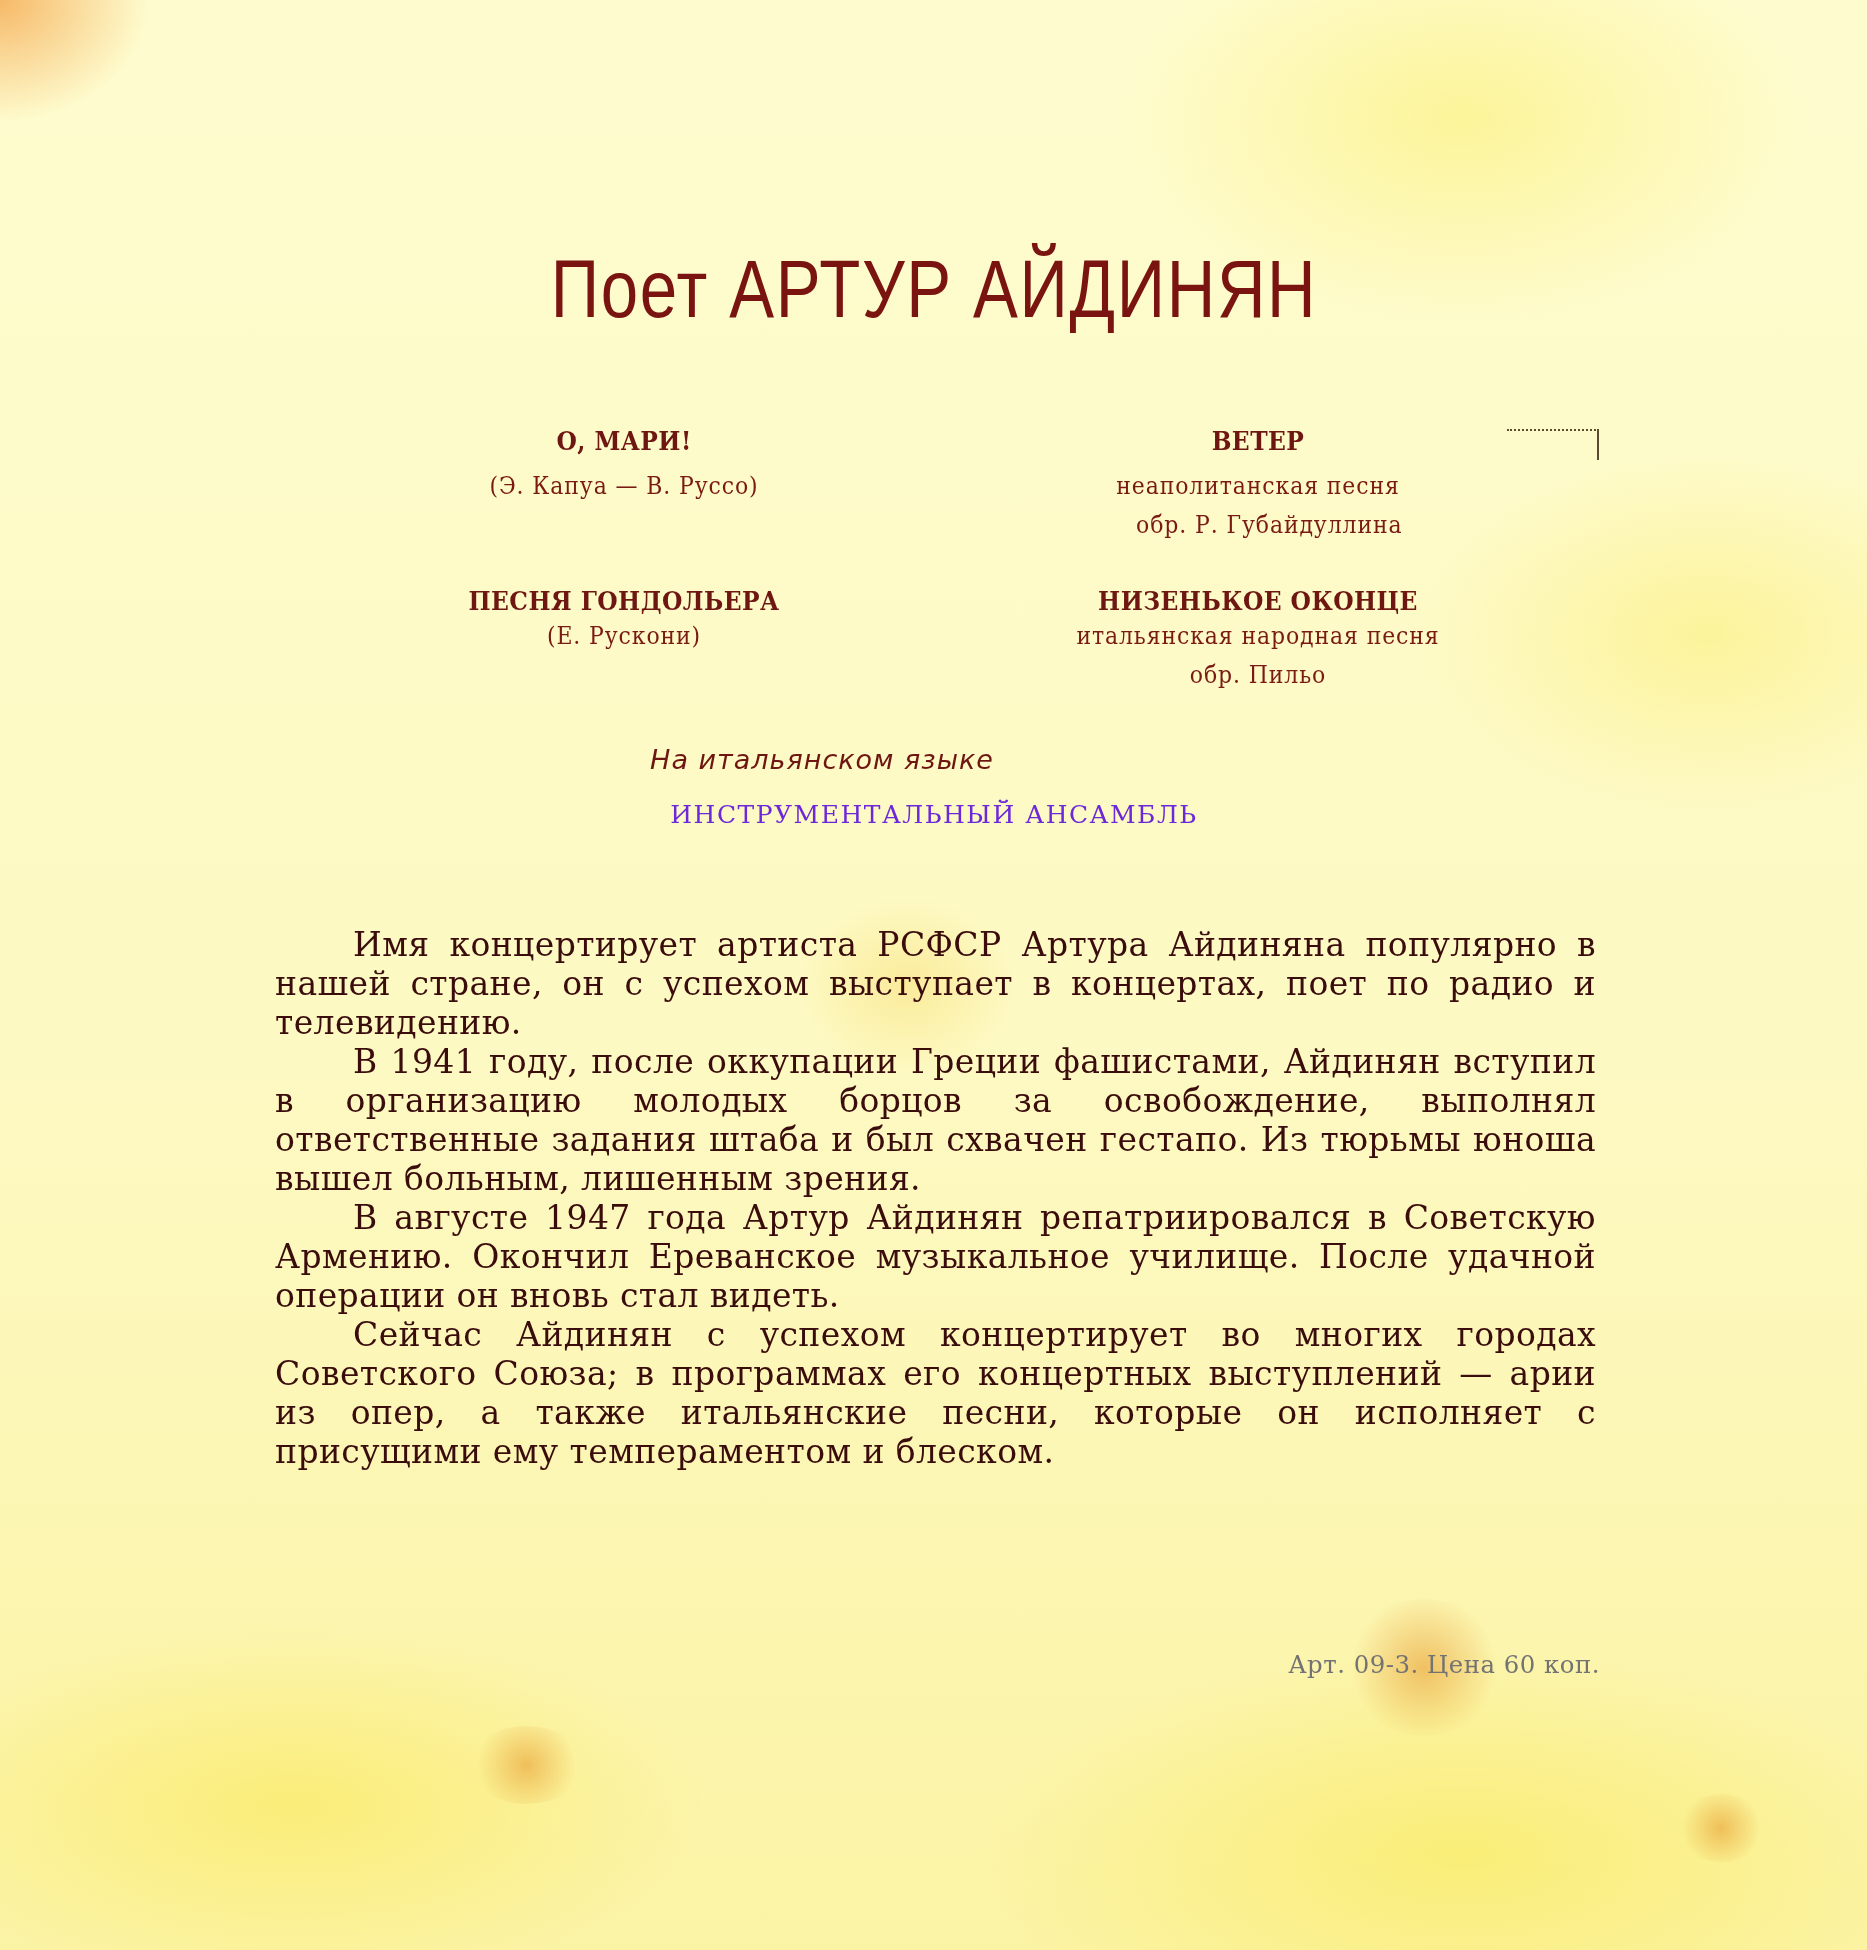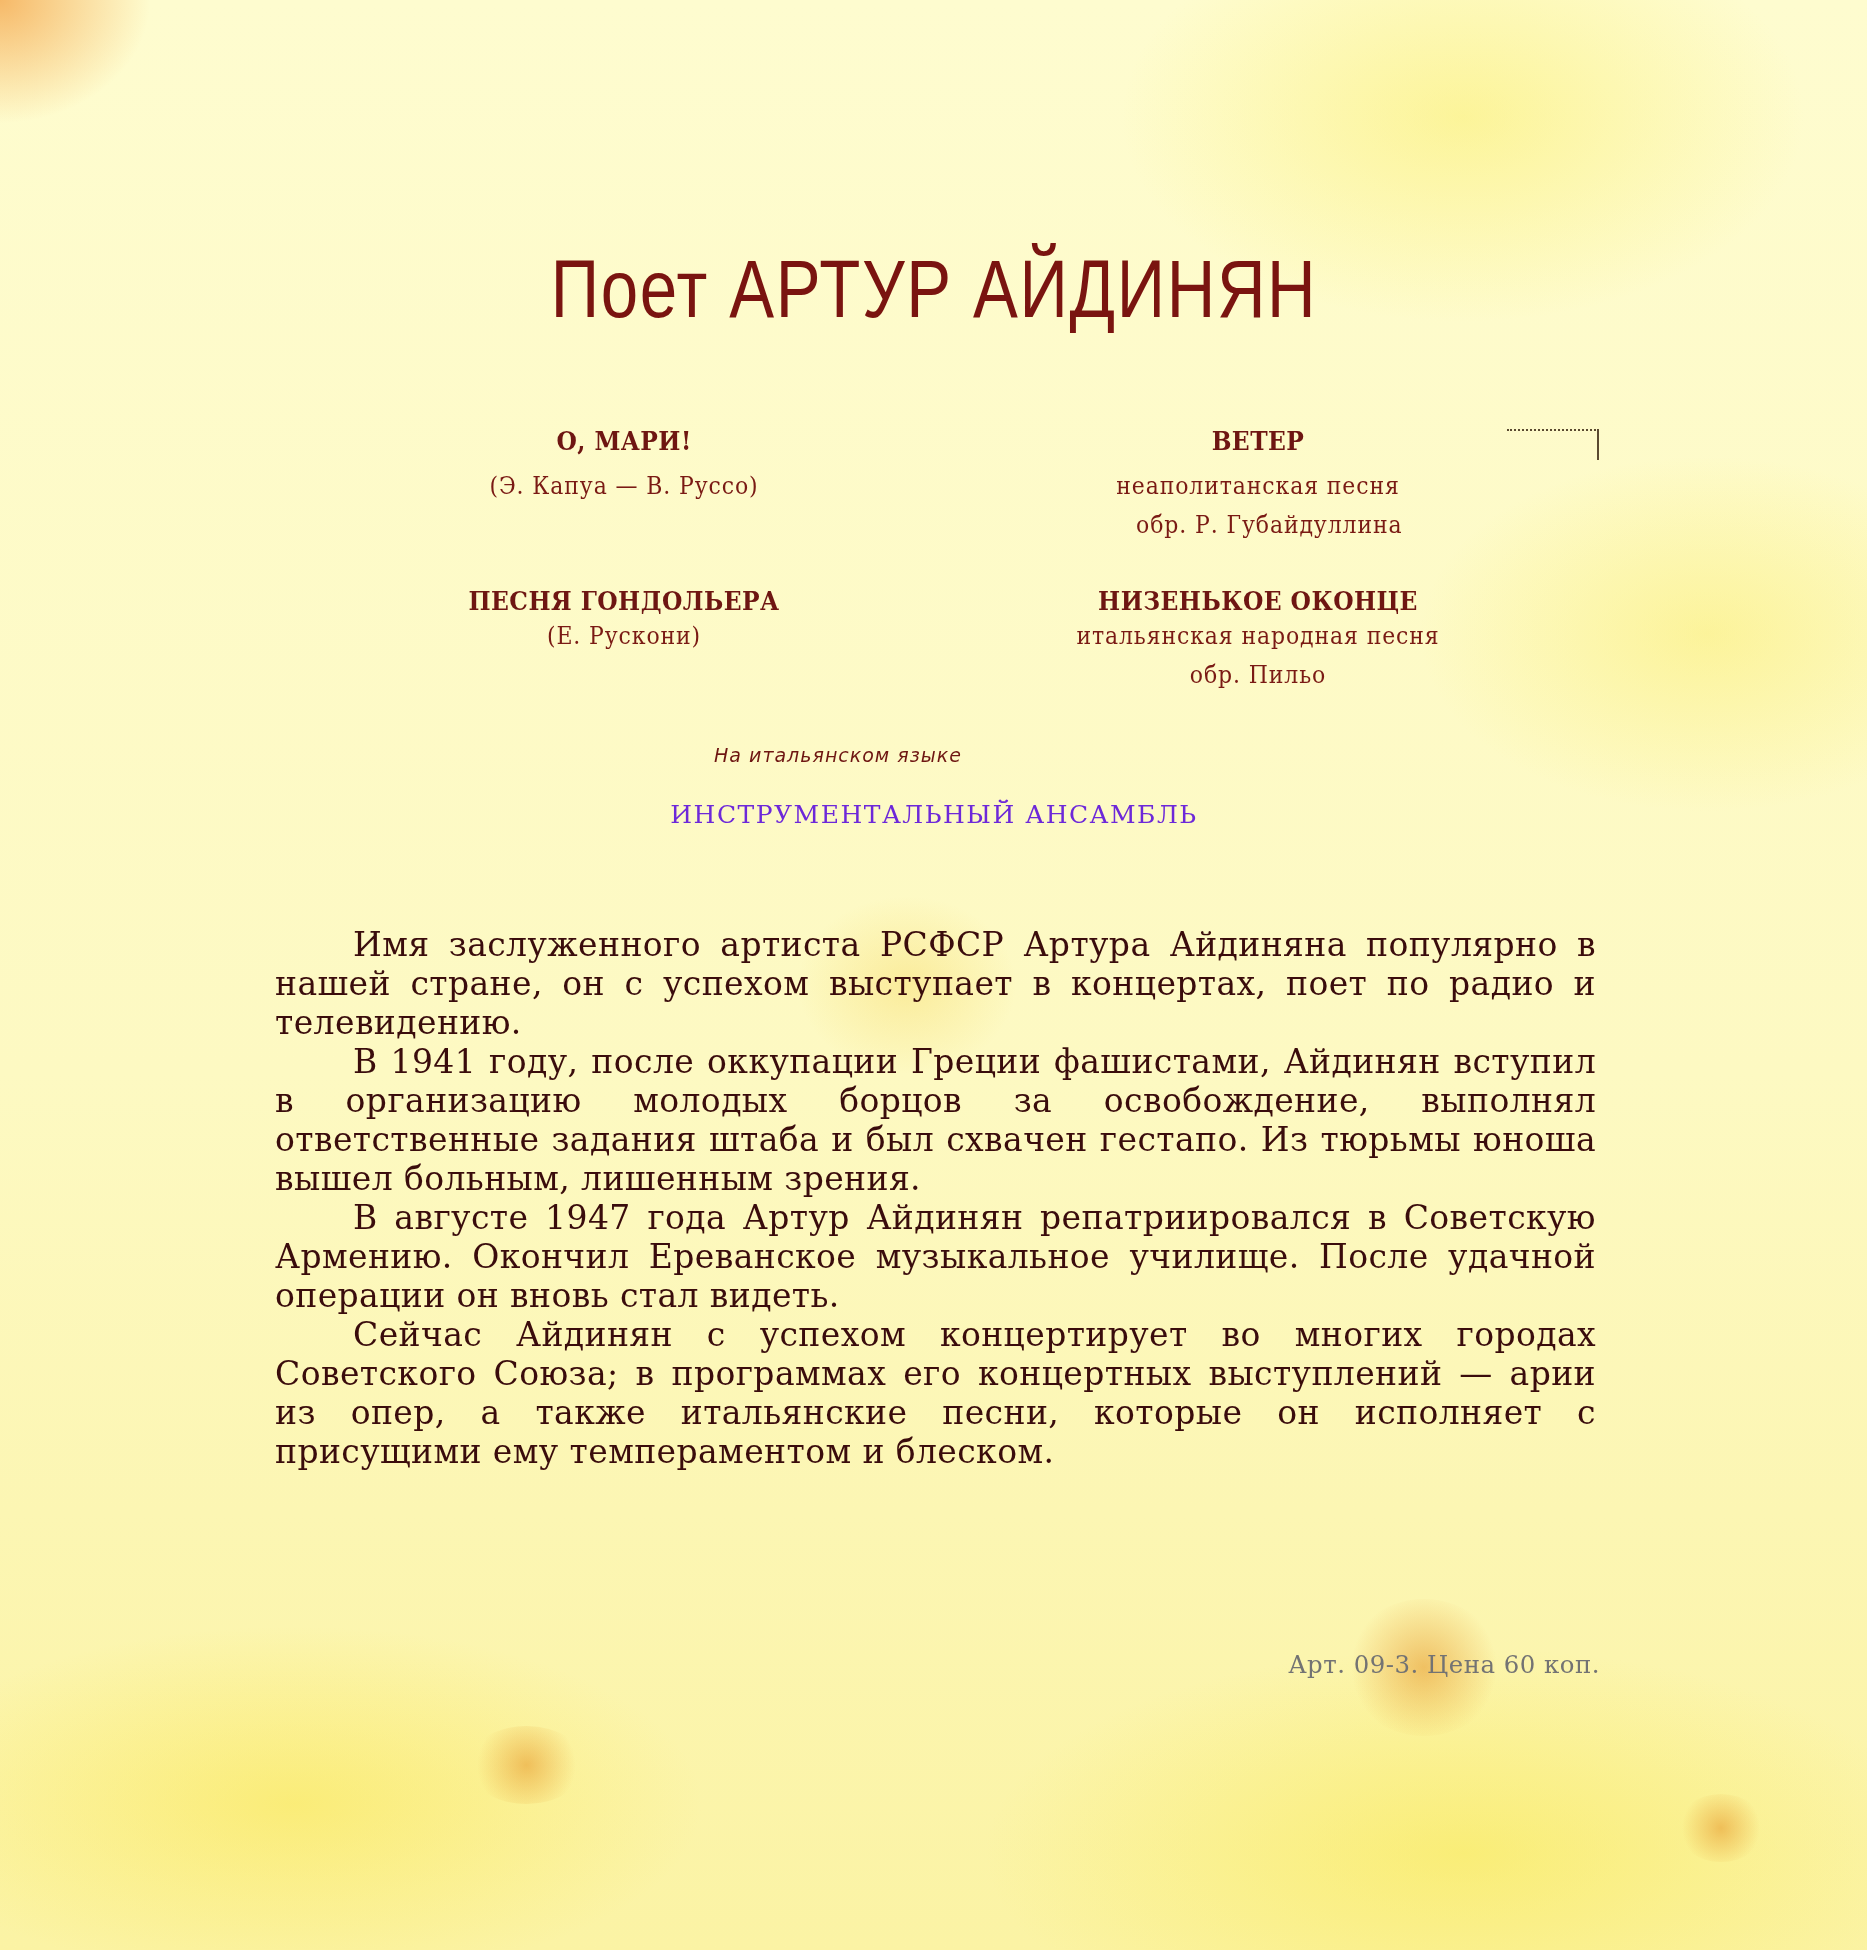--- a/index.html
+++ b/index.html
@@ -33,22 +33,22 @@
     .song .name {
       font-family: "DejaVu Serif", serif; font-weight: bold; font-size: 26px;
       letter-spacing: 0.5px; transform: scaleX(0.9); display: block;
     }
     .song .credit {
       font-family: "DejaVu Serif", serif; font-size: 25px; line-height: 39px;
       letter-spacing: 1px; transform: scaleX(0.88); display: block; color: #7a1a14;
     }
     .lang {
       position: absolute; left: 0; width: 1644px; top: 744px; text-align: center;
-      font-family: "DejaVu Sans", sans-serif; font-style: italic; font-size: 19px;
-      color: #6e1612; letter-spacing: 1px; margin-left: 16px;
+      font-family: "DejaVu Sans", sans-serif; font-style: italic; font-size: 27px;
+      color: #6e1612; letter-spacing: 1px;
     }
     .ensemble {
       position: absolute; left: 0; width: 1868px; top: 800px; text-align: center;
       font-family: "DejaVu Serif", serif; font-size: 25px; color: #6d28d9; letter-spacing: 1.5px;
     }
     .bio {
       position: absolute; left: 275px; width: 1321px; top: 925px;
       font-family: "DejaVu Serif", serif; font-size: 33px; line-height: 39px;
       color: #3a0c0c; text-align: justify; letter-spacing: 0.4px;
     }
@@ -92,20 +92,20 @@
 <div class="song" style="left:1014px;width:488px;top:586px;">
   <span class="name">НИЗЕНЬКОЕ ОКОНЦЕ</span>
   <span class="credit">итальянская народная песня</span>
   <span class="credit">обр. Пильо</span>
 </div>
 
 <div class="lang">На итальянском языке</div>
 <div class="ensemble">ИНСТРУМЕНТАЛЬНЫЙ АНСАМБЛЬ</div>
 
 <div class="bio">
-  <p>Имя заслуженного артиста РСФСР Артура Айдиняна популярно в нашей стране, он с успехом выступает в концертах, поет по радио и телевидению.</p>
+  <p>Имя концертирует артиста РСФСР Артура Айдиняна популярно в нашей стране, он с успехом выступает в концертах, поет по радио и телевидению.</p>
   <p>В 1941 году, после оккупации Греции фашистами, Айдинян вступил в организацию молодых борцов за освобождение, выполнял ответственные задания штаба и был схвачен гестапо. Из тюрьмы юноша вышел больным, лишенным зрения.</p>
   <p>В августе 1947 года Артур Айдинян репатриировался в Советскую Армению. Окончил Ереванское музыкальное училище. После удачной операции он вновь стал видеть.</p>
   <p>Сейчас Айдинян с успехом концертирует во многих городах Советского Союза; в программах его концертных выступлений — арии из опер, а также итальянские песни, которые он исполняет с присущими ему темпераментом и блеском.</p>
 </div>
 
 <div class="footer">Арт. 09-3. Цена 60 коп.</div>
 
 
 </body></html>

